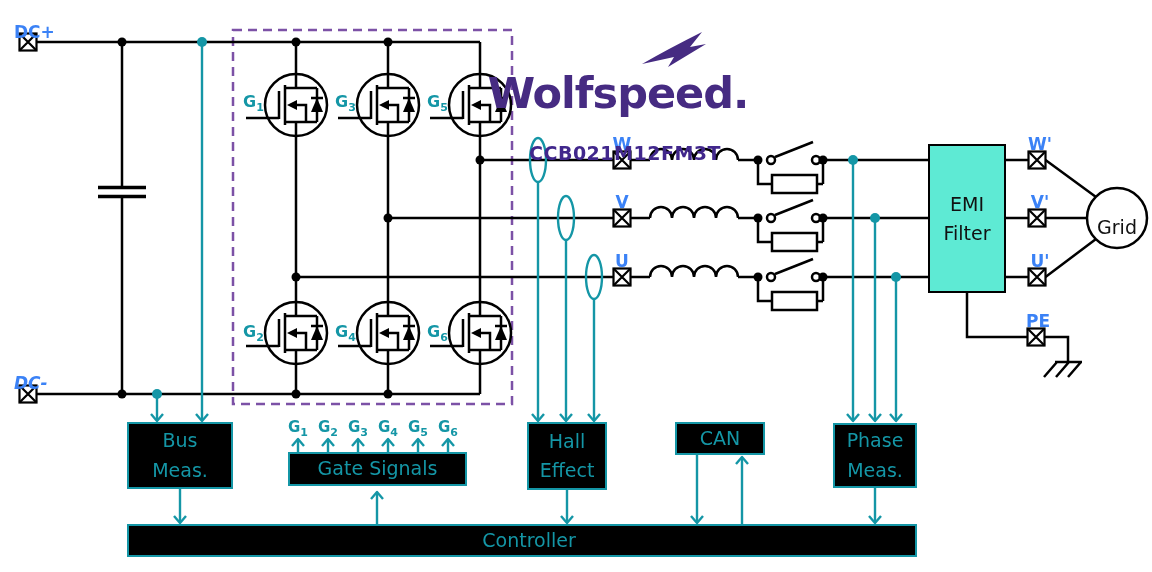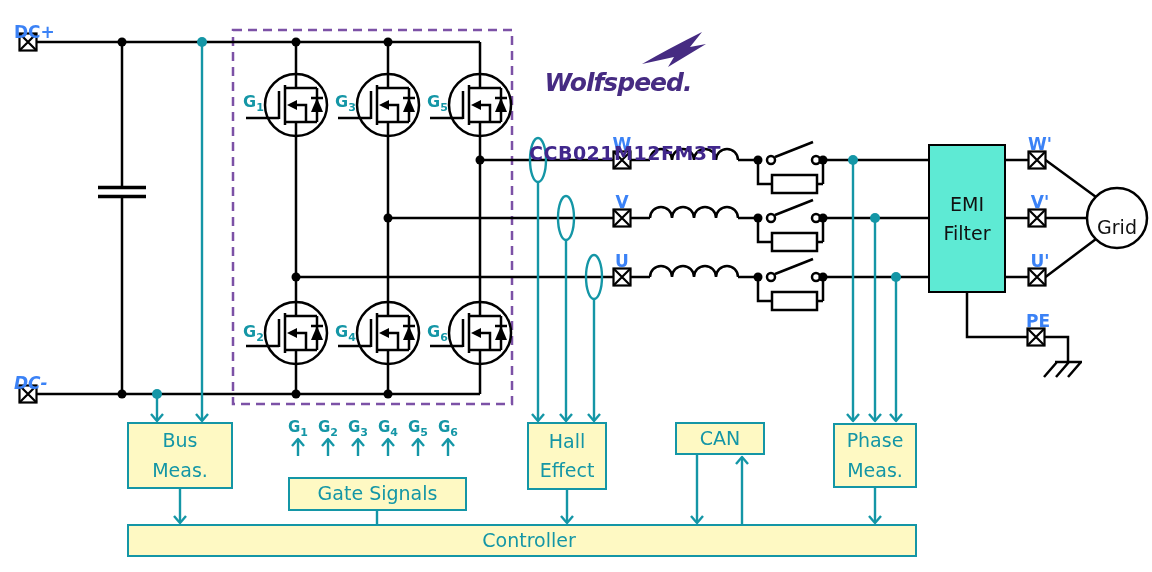--- a/index.html
+++ b/index.html
@@ -4,28 +4,28 @@
 <style>
   html,body{margin:0;padding:0;background:#ffffff;}
   #stage{position:relative;width:1152px;height:572px;background:#ffffff;
          font-family:"DejaVu Sans","Liberation Sans",sans-serif;overflow:hidden;}
   #wires{position:absolute;left:0;top:0;}
   .lbl{position:absolute;color:#3b82f6;font-size:17px;font-weight:600;white-space:nowrap;text-align:right;}
   .ctr{transform:translateX(-50%);}
   .glabel{position:absolute;color:#1496A6;font-size:16px;font-weight:600;white-space:nowrap;}
   .glabel sub,.gslabel sub{font-size:11px;}
   .gslabel{position:absolute;color:#1496A6;font-size:15px;font-weight:600;transform:translateX(-50%);white-space:nowrap;}
-  .tealbox{position:absolute;border:2.5px solid #1496A6;color:#1496A6;background:#fef9c3;
+  .tealbox{position:absolute;border:2.5px solid #1496A6;color:#1496A6;background:#000000;
            display:flex;flex-direction:column;align-items:center;justify-content:center;
            font-size:19px;line-height:1.55;box-sizing:border-box;}
   .blackbox{position:absolute;border:2.5px solid #000;color:#111;background:#5eead4;
             display:flex;flex-direction:column;align-items:center;justify-content:center;
             font-size:19px;line-height:1.5;box-sizing:border-box;}
   .gridlbl{position:absolute;color:#111;font-size:19px;transform:translate(-50%,-50%);margin-top:8px;}
-  .logo{position:absolute;color:#462B82;font-size:25px;font-style:italic;font-weight:700;
+  .logo{position:absolute;color:#462B82;font-size:43px;font-weight:700;
         transform:translateX(-50%);letter-spacing:-1px;white-space:nowrap;}
   .part{position:absolute;color:#41278C;font-size:19px;font-weight:700;
         transform:translateX(-50%);letter-spacing:0.5px;white-space:nowrap;margin-top:48px;}
 </style>
 </head>
 <body>
 
 <div id="stage">
 
 <svg id="wires" width="1152" height="572" viewBox="0 0 1152 572">
@@ -278,21 +278,21 @@
   <span>EMI</span>
   <span>Filter</span>
 </div>
 
 <div class="gridlbl" style="left:1117px;top:219px;">Grid</div>
 
 <div class="tealbox" style="left:127px;top:422px;width:106px;height:67px;">
   <span>Bus</span>
   <span>Meas.</span>
 </div>
-<div class="tealbox" style="left:288px;top:477px;width:179px;height:34px;">
+<div class="tealbox" style="left:288px;top:452px;width:179px;height:34px;">
   <span>Gate Signals</span>
 </div>
 <div class="tealbox" style="left:675px;top:422px;width:90px;height:33px;">
   <span>CAN</span>
 </div>
 <div class="tealbox" style="left:527px;top:422px;width:80px;height:68px;">
   <span>Hall</span>
   <span>Effect</span>
 </div>
 <div class="tealbox" style="left:833px;top:423px;width:84px;height:65px;">

